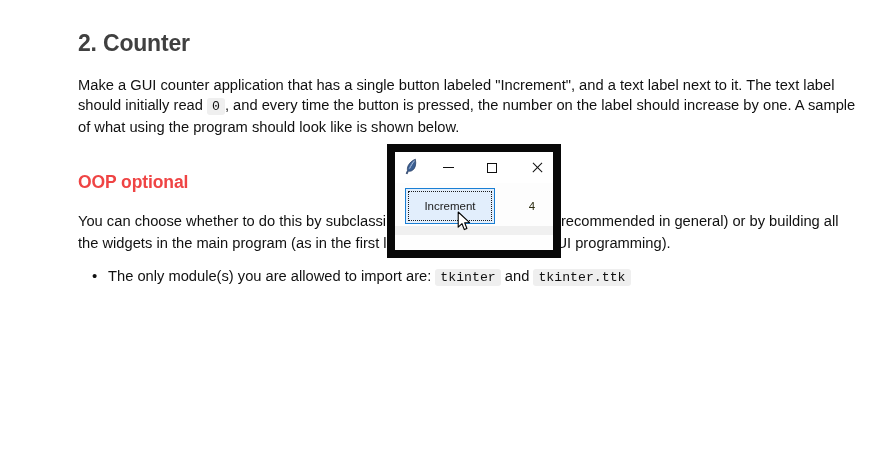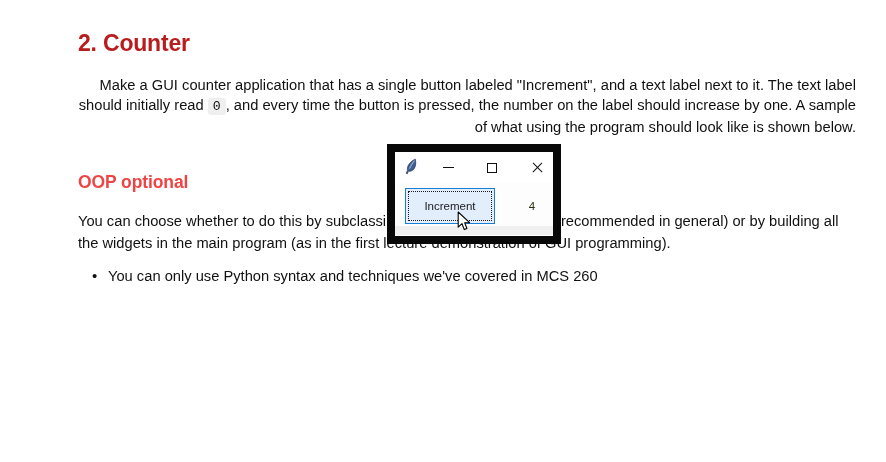--- a/index.html
+++ b/index.html
@@ -21,21 +21,21 @@
     width: 886px;
     height: 462px;
     box-sizing: border-box;
     padding: 0 30px 0 78px;
   }
 
   h2.section-title {
     font-size: 23px;
     font-weight: bold;
     letter-spacing: -0.2px;
-    color: #b91c1c;
+    color: #404040;
     margin: 0;
     padding-top: 30px;
     line-height: 1.2;
   }
 
   h3.sub-title {
     font-size: 17.5px;
     font-weight: bold;
     letter-spacing: -0.1px;
     color: #ef4444;
@@ -44,21 +44,21 @@
   }
 
   p.body-text {
     font-size: 14.7px;
     line-height: 20px;
     color: #111111;
     margin: 0;
     max-width: 778px;
   }
 
-  .p-intro { padding-top: 17px; text-align: right; }
+  .p-intro { padding-top: 17px; }
   .h-oop   { padding-top: 35px; }
   .p-oop   { padding-top: 18px; }
   .h-restricted { padding-top: 45px; }
 
   code.inline {
     font-family: "Liberation Mono", monospace;
     font-size: 13.2px;
     background: #efefef;
     border-radius: 3px;
     padding: 1px 5px;
@@ -87,21 +87,21 @@
     font-size: 15px;
     color: #111111;
   }
 
   
   .tk-figure {
     position: absolute;
     left: 387px;
     top: 144px;
     width: 174px;
-    height: 100px;
+    height: 114px;
   }
   .tk-window {
     width: 100%;
     height: 100%;
     box-sizing: border-box;
     border: 8px solid #080808;
     background: #fefefe;
     position: relative;
     overflow: hidden;
   }
@@ -262,16 +262,16 @@
       </div>
     </div>
   </div>
 
   <h3 class="sub-title h-oop">OOP optional</h3>
 
   <p class="body-text p-oop"><span>You can choose whether to do this by subclassing </span><code class="inline">tkinter.Tk</code><span> (which is recommended in general) or by building all the widgets in the main program (as in the first lecture demonstration of GUI programming).</span></p>
 
 
   <ul class="bullets">
-    <li><span>You can only use Python syntax and techniques we've covered in MCS 260</span></li>
+    <li><span>The only module(s) you are allowed to import are: </span><code class="inline">tkinter</code><span> and </span><code class="inline">tkinter.ttk</code></li>
   </ul>
 
 </div>
 
 </body></html>

